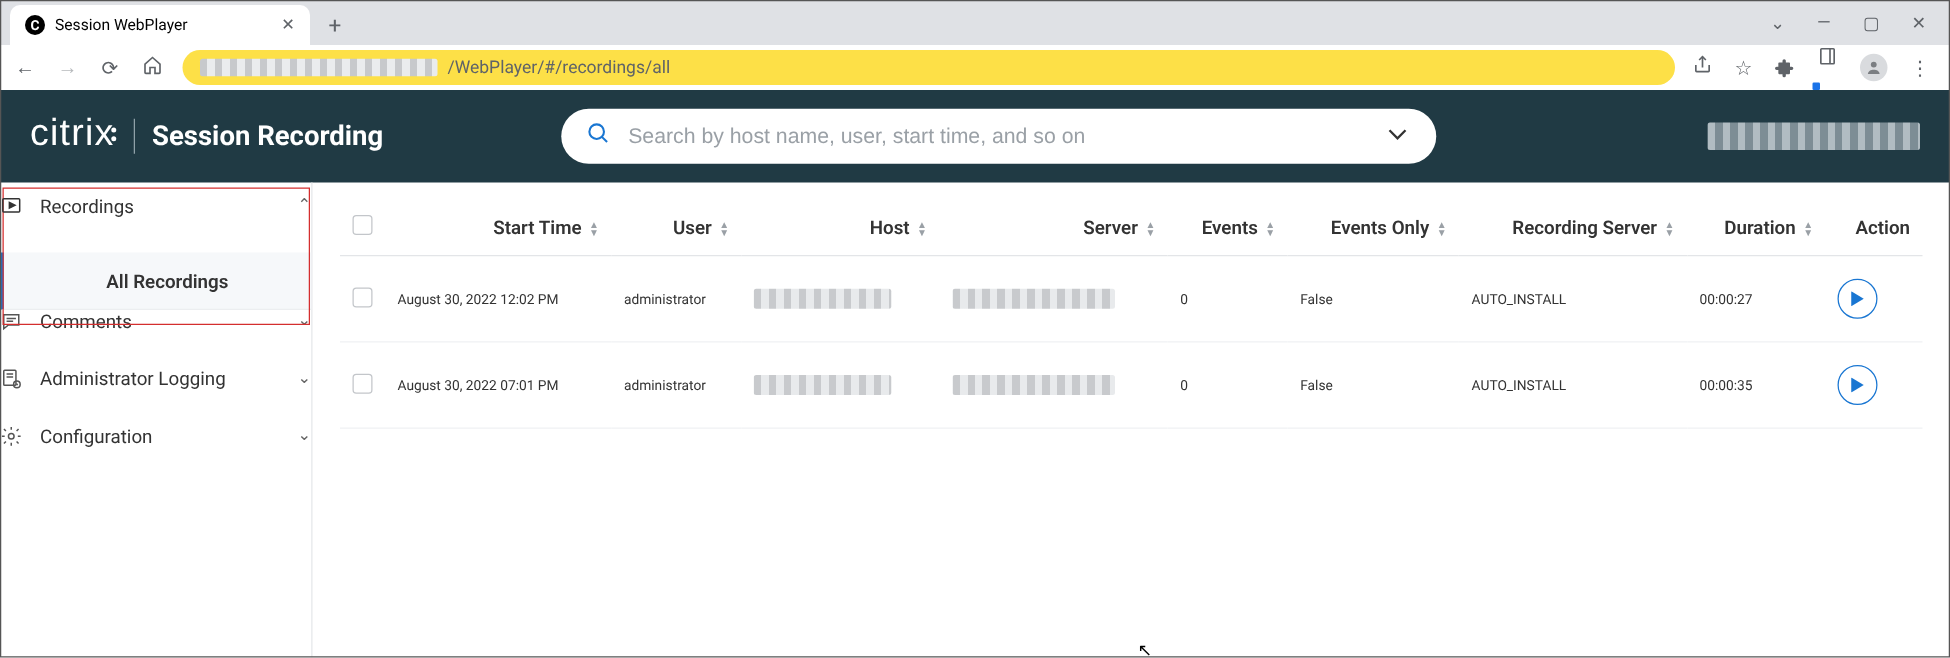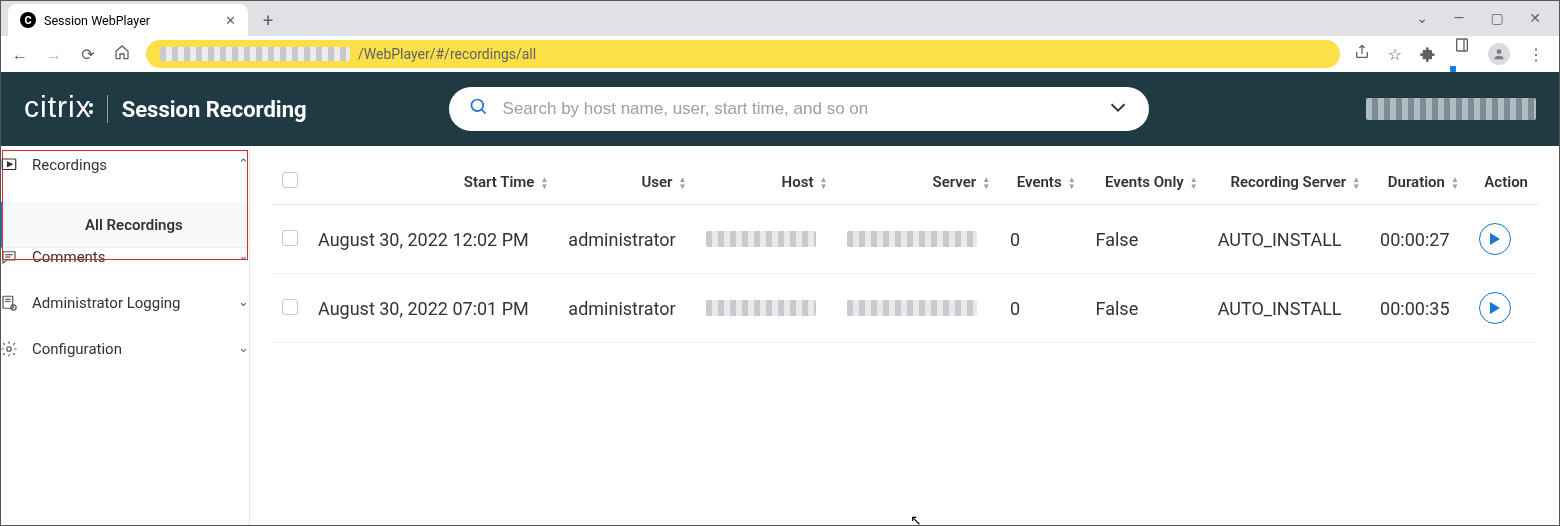--- a/index.html
+++ b/index.html
@@ -46,21 +46,21 @@
   .side-item .chev { margin-left:auto; color:#666; font-size:13px; }
   .side-item.active-parent { position:relative; }
   .side-sub { display:flex; align-items:center; height:46px; padding-left:82px; font-size:15px; color:#333; cursor:pointer; background:#fff; border-bottom:1px solid #eceef0; font-weight:600; }
   .side-sub.active { border-left:3px solid #1976d2; background:#f6f8fa; }
   .side-ico { width:18px; height:18px; display:flex; align-items:center; justify-content:center; color:#555; }
 
   
   .main-area { flex:1; padding:14px 22px; }
   .recordings-table { width:100%; border-collapse:collapse; }
   .recordings-table th { text-align:right; font-size:15px; font-weight:600; color:#333; padding:12px 10px; border-bottom:1px solid #e3e5e8; }
-  .recordings-table td { font-size:18px; color:#333; padding:18px 10px; border-bottom:1px solid #f0f1f3; }
+  .recordings-table td { font-size:11px; color:#333; padding:18px 10px; border-bottom:1px solid #f0f1f3; }
   .sort-arrows { display:inline-flex; flex-direction:column; margin-left:6px; font-size:8px; line-height:7px; color:#9aa0a6; vertical-align:middle; }
   .chk { width:16px; height:16px; border:1.5px solid #c3c6ca; border-radius:3px; display:inline-block; cursor:pointer; background:#fff; }
   .blurcell { height:16px; background:repeating-linear-gradient(90deg,#c8cacd 0 6px,#e8eaec 6px 12px); border-radius:2px; width:110px; }
   .play-btn { width:32px; height:32px; border:1.5px solid #1976d2; border-radius:50%; display:flex; align-items:center; justify-content:center; cursor:pointer; }
   .play-btn svg { fill:#1976d2; }
 
   .cursor-arrow { position:absolute; left:910px; top:512px; font-size:14px; color:#000; pointer-events:none; }
   .outer-border { position:absolute; inset:0; border:1px solid #555; pointer-events:none; }
 </style>
 </head>

